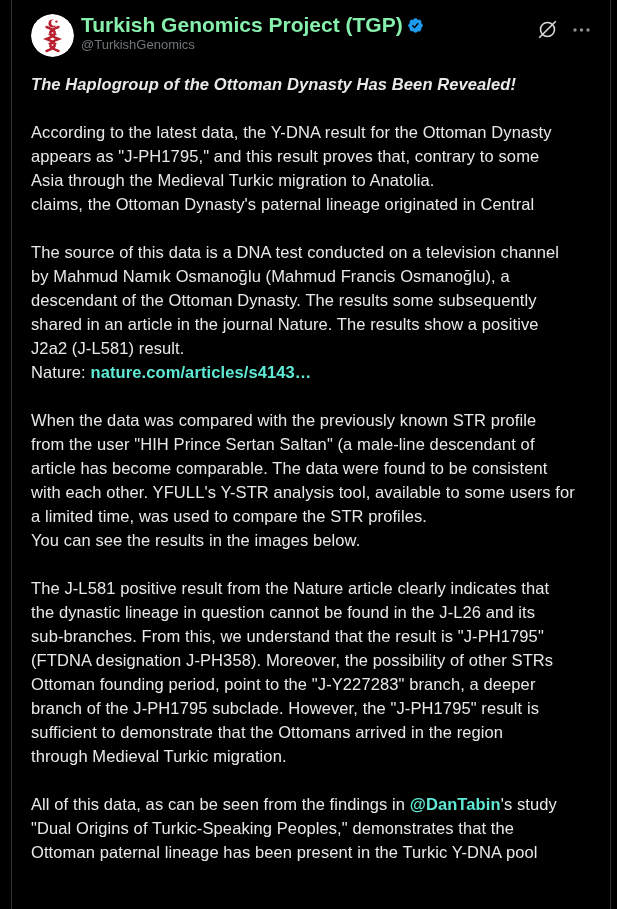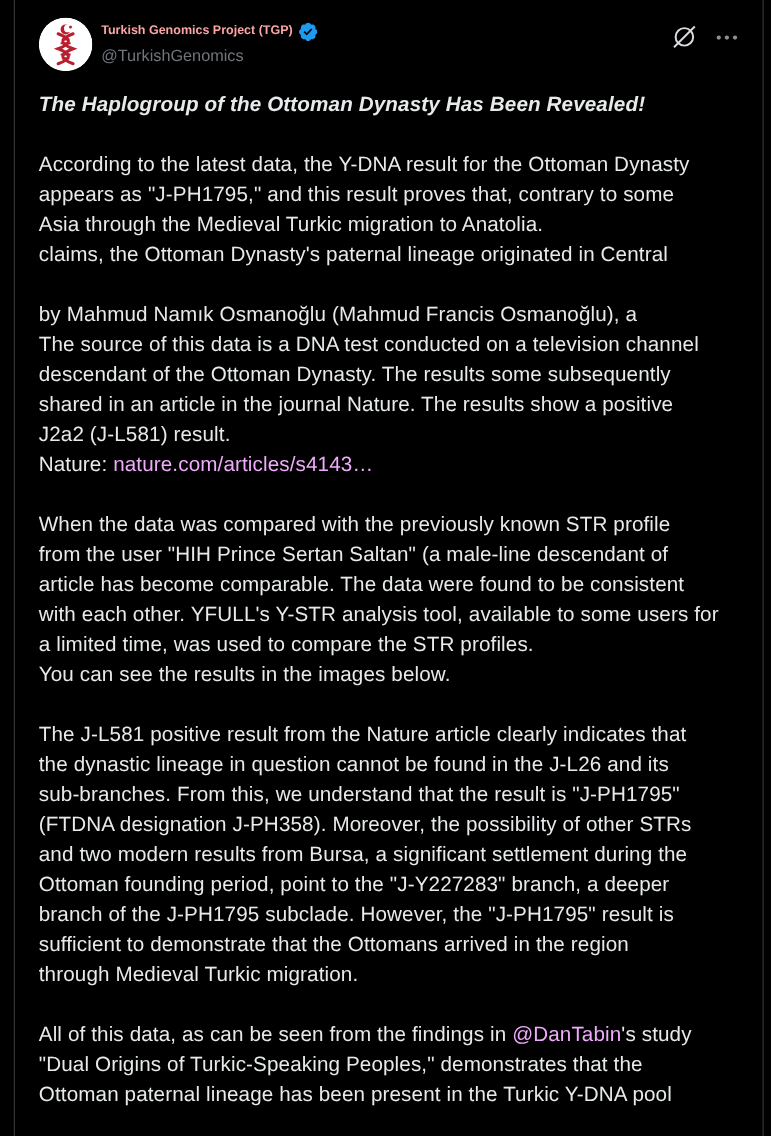--- a/index.html
+++ b/index.html
@@ -40,22 +40,22 @@
     flex-direction: column;
     justify-content: center;
     padding-top: 1px;
   }
   .name-row {
     display: flex;
     align-items: center;
     height: 20px;
   }
   .display-name {
-    color: #fca5a5;
-    font-size: 10px;
+    color: #86efac;
+    font-size: 21px;
     font-weight: 700;
     line-height: 20px;
     cursor: pointer;
   }
   .verified-badge {
     width: 17px; height: 17px;
     margin-left: 4px;
     display: inline-block;
   }
   .user-handle {
@@ -86,23 +86,24 @@
     line-height: 24px;
     letter-spacing: 0.1px;
   }
   .block { margin: 12px 0 24px 0; }
   .block.heading {
     font-weight: 700;
     font-style: italic;
   }
   .line { white-space: nowrap; height: 24px; }
   .link {
-    color: #f0abfc;
+    color: #5eead4;
     cursor: pointer;
     text-decoration: none;
+    font-weight: bold;
   }
 </style>
 </head>
 <body>
 
 <div class="viewport">
   <div class="column">
     <article>
 
       <header class="tweet-header">
@@ -155,41 +156,40 @@
           <div class="block heading">
             <div class="line"><span>The Haplogroup of the Ottoman Dynasty Has Been Revealed!</span></div>
           </div>
           <div class="block">
             <div class="line"><span>According to the latest data, the Y-DNA result for the Ottoman Dynasty</span></div>
             <div class="line"><span>appears as "J-PH1795," and this result proves that, contrary to some</span></div>
             <div class="line"><span>Asia through the Medieval Turkic migration to Anatolia.</span></div>
             <div class="line"><span>claims, the Ottoman Dynasty's paternal lineage originated in Central</span></div>
           </div>
           <div class="block">
+            <div class="line"><span>The source of this data is a DNA test conducted on a television channel</span></div>
             <div class="line"><span>by Mahmud Namık Osmanoğlu (Mahmud Francis Osmanoğlu), a</span></div>
-            <div class="line"><span>The source of this data is a DNA test conducted on a television channel</span></div>
             <div class="line"><span>descendant of the Ottoman Dynasty. The results some subsequently</span></div>
             <div class="line"><span>shared in an article in the journal Nature. The results show a positive</span></div>
             <div class="line"><span>J2a2 (J-L581) result.</span></div>
             <div class="line"><span>Nature: </span><span class="link">nature.com/articles/s4143…</span></div>
           </div>
           <div class="block">
             <div class="line"><span>When the data was compared with the previously known STR profile</span></div>
             <div class="line"><span>from the user "HIH Prince Sertan Saltan" (a male-line descendant of</span></div>
             <div class="line"><span>article has become comparable. The data were found to be consistent</span></div>
             <div class="line"><span>with each other. YFULL's Y-STR analysis tool, available to some users for</span></div>
             <div class="line"><span>a limited time, was used to compare the STR profiles.</span></div>
             <div class="line"><span>You can see the results in the images below.</span></div>
           </div>
           <div class="block">
             <div class="line"><span>The J-L581 positive result from the Nature article clearly indicates that</span></div>
             <div class="line"><span>the dynastic lineage in question cannot be found in the J-L26 and its</span></div>
             <div class="line"><span>sub-branches. From this, we understand that the result is "J-PH1795"</span></div>
             <div class="line"><span>(FTDNA designation J-PH358). Moreover, the possibility of other STRs</span></div>
-            <div class="line"><span>and two modern results from Bursa, a significant settlement during the</span></div>
             <div class="line"><span>Ottoman founding period, point to the "J-Y227283" branch, a deeper</span></div>
             <div class="line"><span>branch of the J-PH1795 subclade. However, the "J-PH1795" result is</span></div>
             <div class="line"><span>sufficient to demonstrate that the Ottomans arrived in the region</span></div>
             <div class="line"><span>through Medieval Turkic migration.</span></div>
           </div>
           <div class="block">
             <div class="line"><span>All of this data, as can be seen from the findings in </span><span class="link">@DanTabin</span><span>'s study</span></div>
             <div class="line"><span>"Dual Origins of Turkic-Speaking Peoples," demonstrates that the</span></div>
             <div class="line"><span>Ottoman paternal lineage has been present in the Turkic Y-DNA pool</span></div>
           </div>

